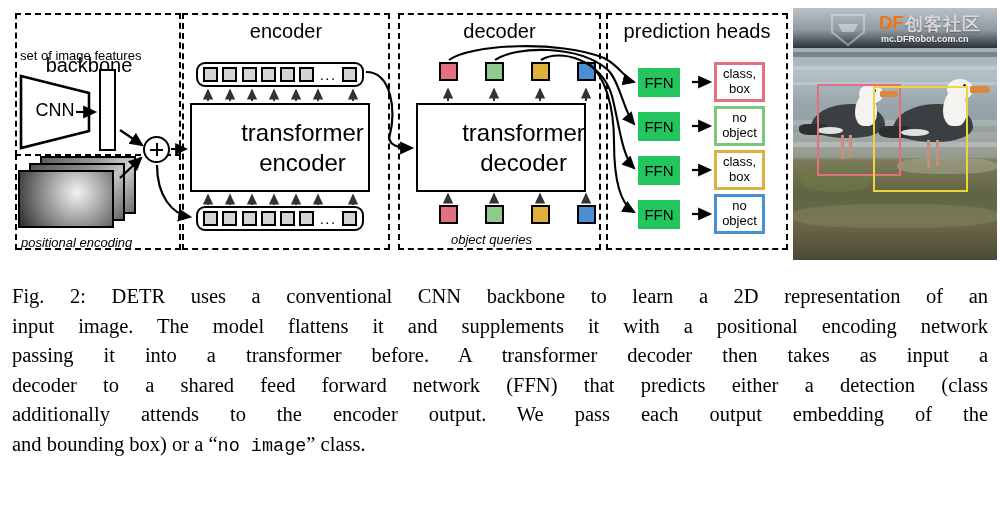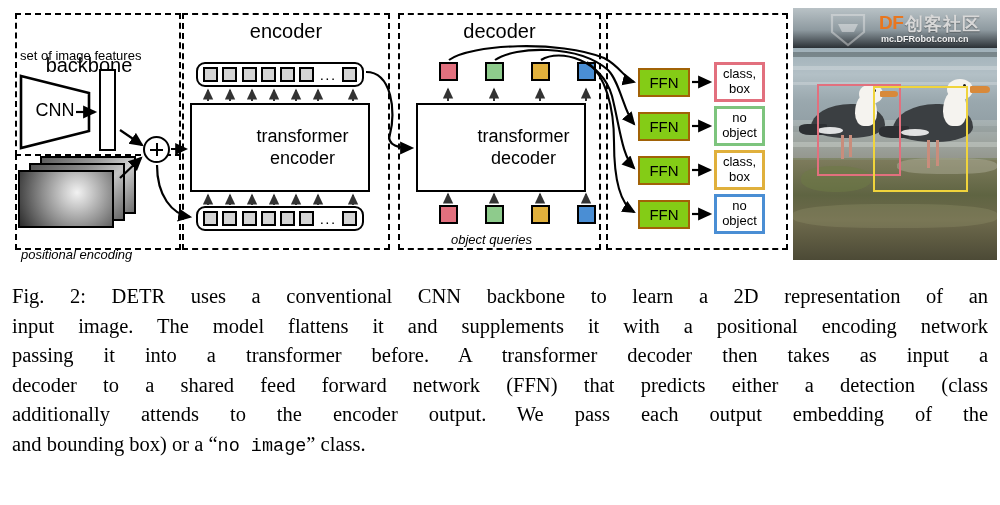--- a/index.html
+++ b/index.html
@@ -119,21 +119,21 @@
   
   .tbox {
     position: absolute;
     border: 2px solid #000;
     background: #fff;
     box-sizing: border-box;
     display: flex;
     align-items: center;
     justify-content: center;
     text-align: center;
-    font-size: 18px;
+    font-size: 24px;
     line-height: 1.22;
     color: #000;
     padding-left: 45px;
   }
 
   
   .rail {
     position: absolute;
     border: 2px solid #000;
     border-radius: 9px;
@@ -164,23 +164,23 @@
   .qsq {
     position: absolute;
     width: 19px; height: 19px;
     border: 2px solid #000;
     box-sizing: border-box;
   }
 
   
   .ffn {
     position: absolute;
-    width: 52px; height: 29px;
-    border: 2px solid #a16207;
-    background: #84cc16;
+    width: 42px; height: 29px;
+    border: 2px solid #22c55e;
+    background: #22c55e;
     box-sizing: border-box;
     display: flex; align-items: center; justify-content: center;
     font-size: 15px;
     color: #000;
   }
   
   .pred {
     position: absolute;
     width: 51px; height: 40px;
     border: 3px solid #000;
@@ -304,38 +304,39 @@
 
     <div class="dashbox" style="left:15px; top:13px; width:166px; height:143px;"></div>
     <div class="dashbox" style="left:15px; top:154px; width:166px; height:96px;"></div>
     <div class="dashbox" style="left:182px; top:13px; width:208px; height:237px;"></div>
     <div class="dashbox" style="left:398px; top:13px; width:203px; height:237px;"></div>
     <div class="dashbox" style="left:606px; top:13px; width:182px; height:237px;"></div>
 
     <div class="sect-title" style="left:6px; top:20px; width:166px;margin-top:34px;">backbone</div>
     <div class="sect-title" style="left:182px; top:20px; width:208px;">encoder</div>
     <div class="sect-title" style="left:398px; top:20px; width:203px;">decoder</div>
+    <div class="sect-title" style="left:606px; top:20px; width:182px;">prediction heads</div>
 
     <div class="small-label" style="left:20px; top:48px;">set of image features</div>
 
     <div class="cnn-wrap">
       <svg width="74" height="78" viewBox="0 0 74 78">
         <polygon points="3,3 71,20 71,58 3,75" fill="#ffffff" stroke="#000000" stroke-width="2.6"></polygon>
       </svg>
     </div>
     <div class="cnn-text">CNN</div>
 
     <div class="featvec"></div>
 
     <div class="pe-stack">
       <div class="pe-card pe-c3"></div>
       <div class="pe-card pe-c2"></div>
       <div class="pe-card pe-c1"></div>
     </div>
-    <div class="ital-label" style="left:21px; top:247px;">positional encoding</div>
+    <div class="ital-label" style="left:21px; top:235px;">positional encoding</div>
 
     <div class="plus-circle"></div>
 
     <div class="rail" style="left:196px; top:62px; width:168px; height:25px;">
       <div class="tok"></div>
       <div class="tok"></div>
       <div class="tok"></div>
       <div class="tok"></div>
       <div class="tok"></div>
       <div class="tok"></div>

